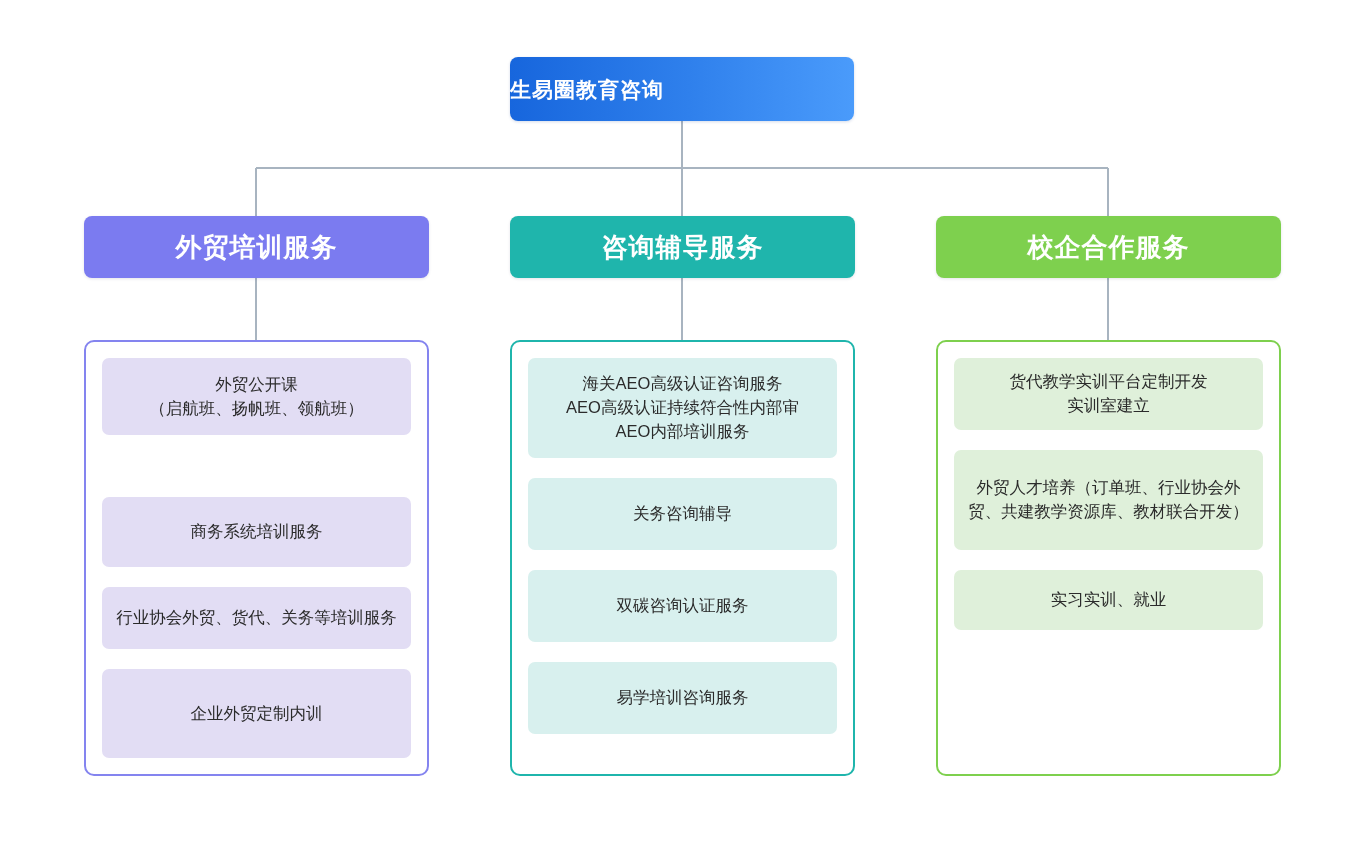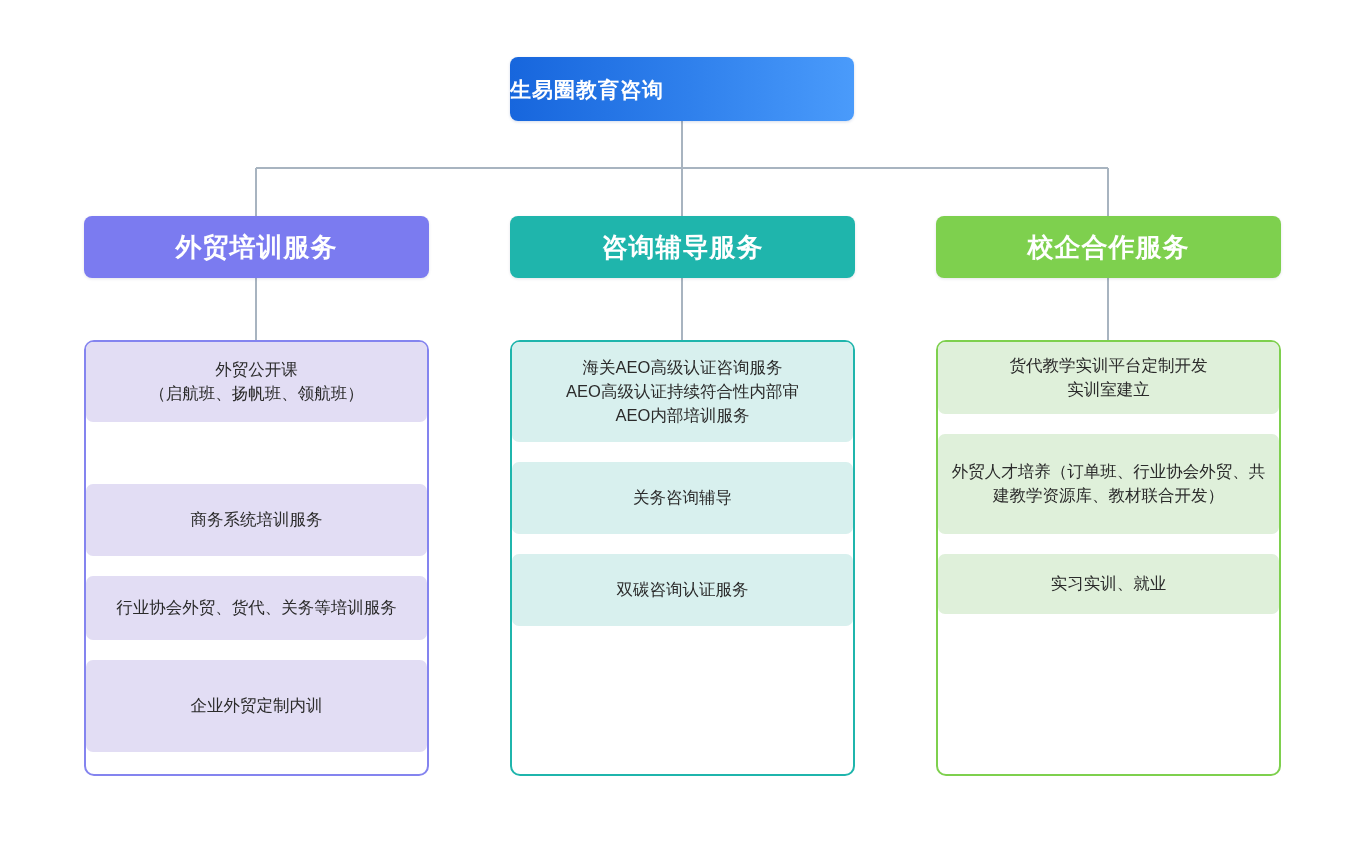--- a/index.html
+++ b/index.html
@@ -87,21 +87,21 @@
 
   
   .items-box {
     position: absolute;
     top: 124px;           
     width: 345px;
     height: 436px;        
     border-radius: 10px;
     border: 2px solid transparent;
     background: #ffffff;
-    padding: 0;
+    padding: 16px;
     display: flex;
     flex-direction: column;
     justify-content: flex-start;
   }
   .branch-1 .items-box { border-color: #8484ef; }
   .branch-2 .items-box { border-color: #1fb5ac; }
   .branch-3 .items-box { border-color: #7ed04e; }
 
   .item-card {
     border-radius: 7px;
@@ -178,20 +178,21 @@
   <div class="branch branch-2">
     <div class="branch-header">
       <span class="header-label">咨询辅导服务</span>
     </div>
     <div class="items-box">
       <div class="item-card">海关AEO高级认证咨询服务
 AEO高级认证持续符合性内部审
 AEO内部培训服务</div>
       <div class="item-card">关务咨询辅导</div>
       <div class="item-card">双碳咨询认证服务</div>
+      <div class="item-card">易学培训咨询服务</div>
     </div>
   </div>
 
   <div class="branch branch-3">
     <div class="branch-header">
       <span class="header-label">校企合作服务</span>
     </div>
     <div class="items-box">
       <div class="item-card">货代教学实训平台定制开发
 实训室建立</div>

